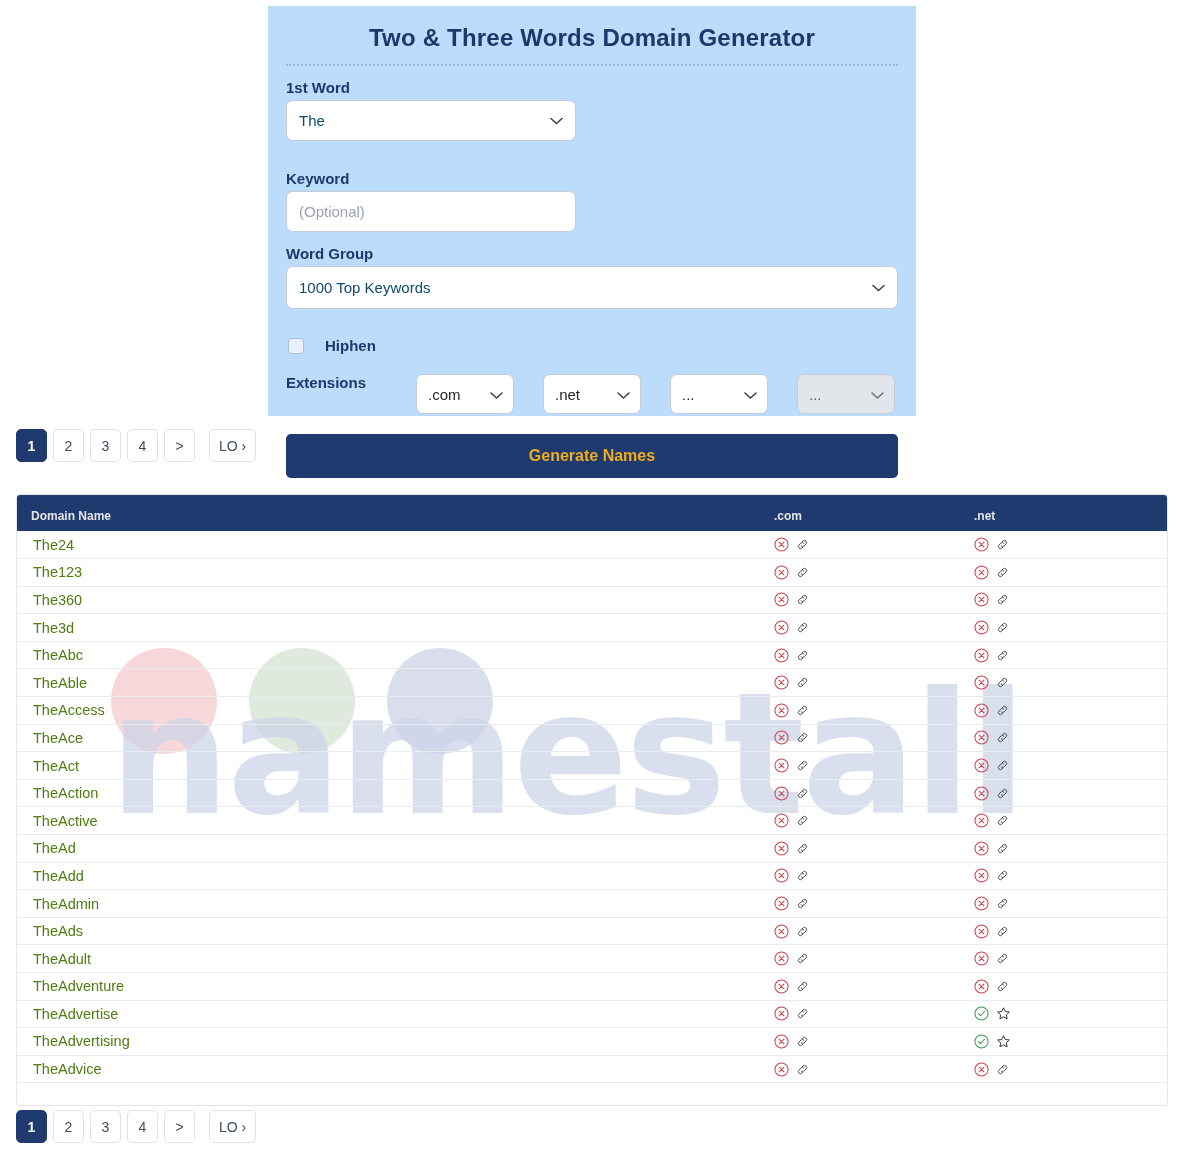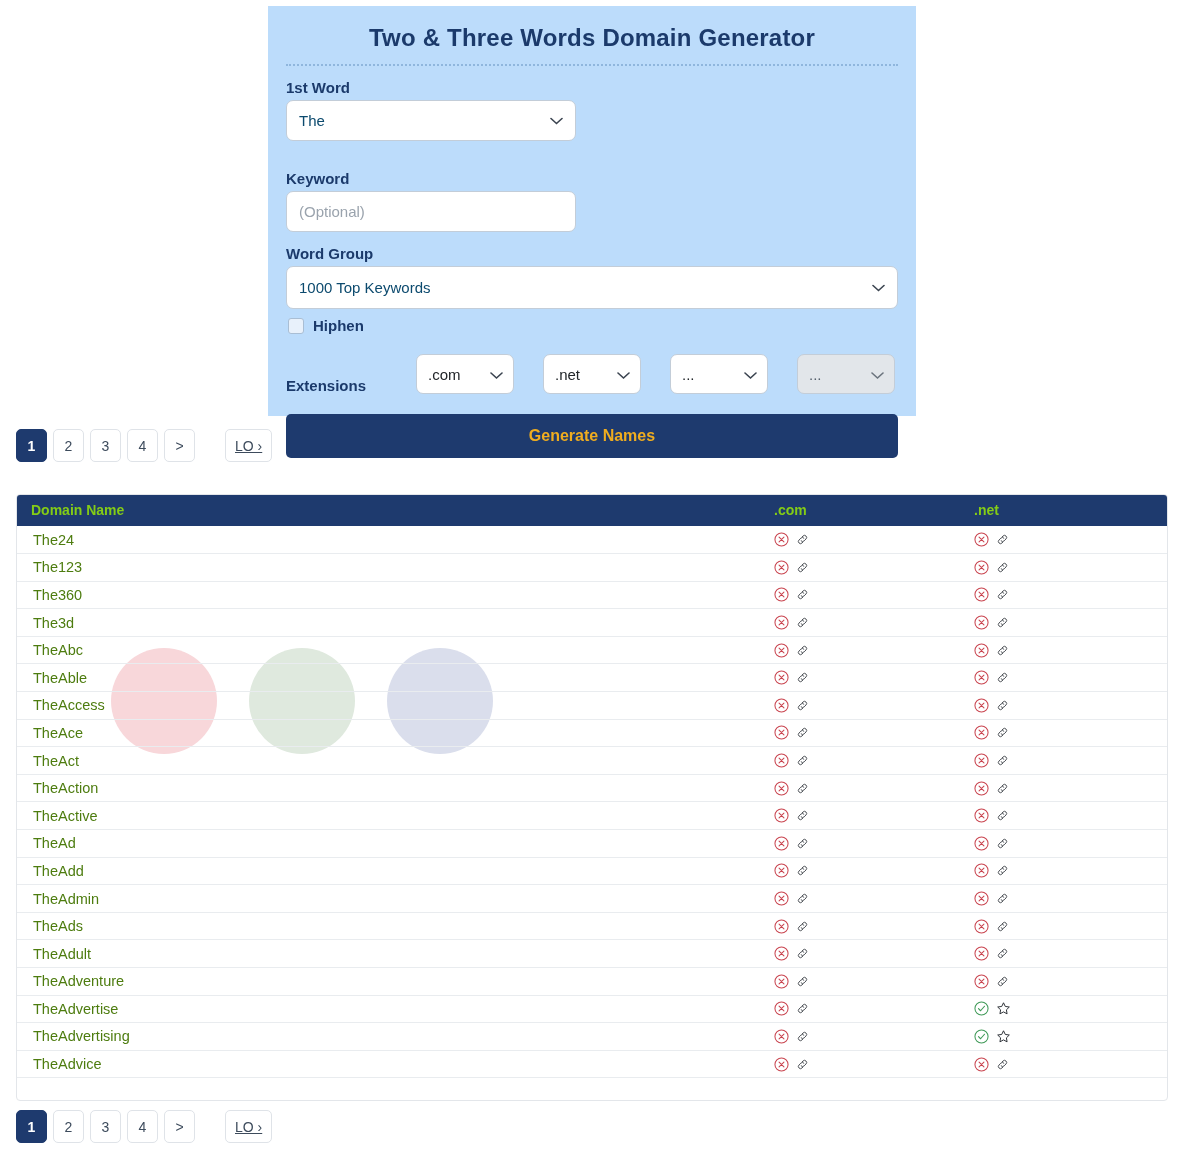--- a/index.html
+++ b/index.html
@@ -58,36 +58,36 @@
     transform: translateY(-50%);
     width: 13px; height: 8px;
   }
   .ctl .chev svg { display:block; }
 
   .wordgroup-wrap { margin-top: 2px; }
   .ctl-wide { width: 612px; height: 43px; }
 
   
   .hiphen-row {
-    display: flex; align-items: center; gap: 9px;
-    margin: 8px 0 0 2px;
+    display: flex; align-items: center; gap: 21px;
+    margin: 28px 0 0 2px;
   }
   .cbox {
     width: 16px; height: 16px;
     background: #e8f1fb;
     border: 1px solid #a9bed4;
     border-radius: 3px;
   }
   .hiphen-label {
     font-size: 15px; font-weight: bold; color: #1b3a6b;
   }
 
   
   .ext-row {
-    display: flex; align-items: flex-end;
+    display: flex; align-items: flex-start;
     margin-top: 20px;
   }
   .ext-label {
     font-size: 15px; font-weight: bold; color: #1b3a6b;
     width: 130px;
   }
   .ext-sel {
     width: 98px; height: 40px;
     background: #ffffff;
     border: 1px solid #c3cdd8;
@@ -122,21 +122,21 @@
     border: 1px solid #dfe3e8;
     border-radius: 5px;
     background: #ffffff;
     color: #3d4b5c;
     font-size: 14px;
     display: flex; align-items: center; justify-content: center;
     padding: 0 9px;
     cursor: pointer;
   }
   .pg.active { background: #1e3a6e; border-color: #1e3a6e; color: #ffffff; font-weight: bold; }
-  .pg.last { margin-left: 24px; text-decoration: underline; }
+  .pg.last { margin-left: 8px; }
 
   
   .table-wrap {
     position: absolute;
     left: 16px; top: 494px;
     width: 1152px;
     border: 1px solid #e3e6ea;
     border-radius: 4px;
     background: #ffffff;
     overflow: hidden;
@@ -156,25 +156,25 @@
     color: #ccd4e8;
     opacity: .72;
     letter-spacing: -3px;
     font-family: "DejaVu Sans", sans-serif;
     white-space: nowrap;
   }
 
   table { width: 100%; border-collapse: collapse; position: relative; }
   thead th {
     background: #1e3a6e;
-    color: #84cc16;
-    font-size: 14px;
+    color: #e5e5e5;
+    font-size: 12px;
     font-weight: bold;
     text-align: left;
-    padding: 7px 0 8px 14px;
+    padding: 14px 0 8px 14px;
     height: 29px;
   }
   th.c-com { width: 200px; text-align: left; padding-left: 12px; }
   th.c-net { width: 205px; text-align: left; padding-left: 12px; }
 
   tbody td {
     font-size: 14.5px;
     color: #4d7c0f;
     border-bottom: 1px solid #e9ecef;
     height: 27.6px;
@@ -283,20 +283,21 @@
   <div class="pg">&gt;</div>
   <div class="pg last">LO ›</div>
 </div>
 
 <div class="table-wrap">
 
   <div class="wm-layer">
     <div class="wm-circle" style="left:94px; top:153px; width:106px; height:106px; background:#f8d7da;"></div>
     <div class="wm-circle" style="left:232px; top:153px; width:106px; height:106px; background:#dfe9de;"></div>
     <div class="wm-circle" style="left:370px; top:153px; width:106px; height:106px; background:#dadeec;"></div>
+    <div class="wm-text">namestall</div>
   </div>
 
   <table>
     <thead>
       <tr>
         <th>Domain Name</th>
         <th class="c-com">.com</th>
         <th class="c-net">.net</th>
       </tr>
     </thead>

